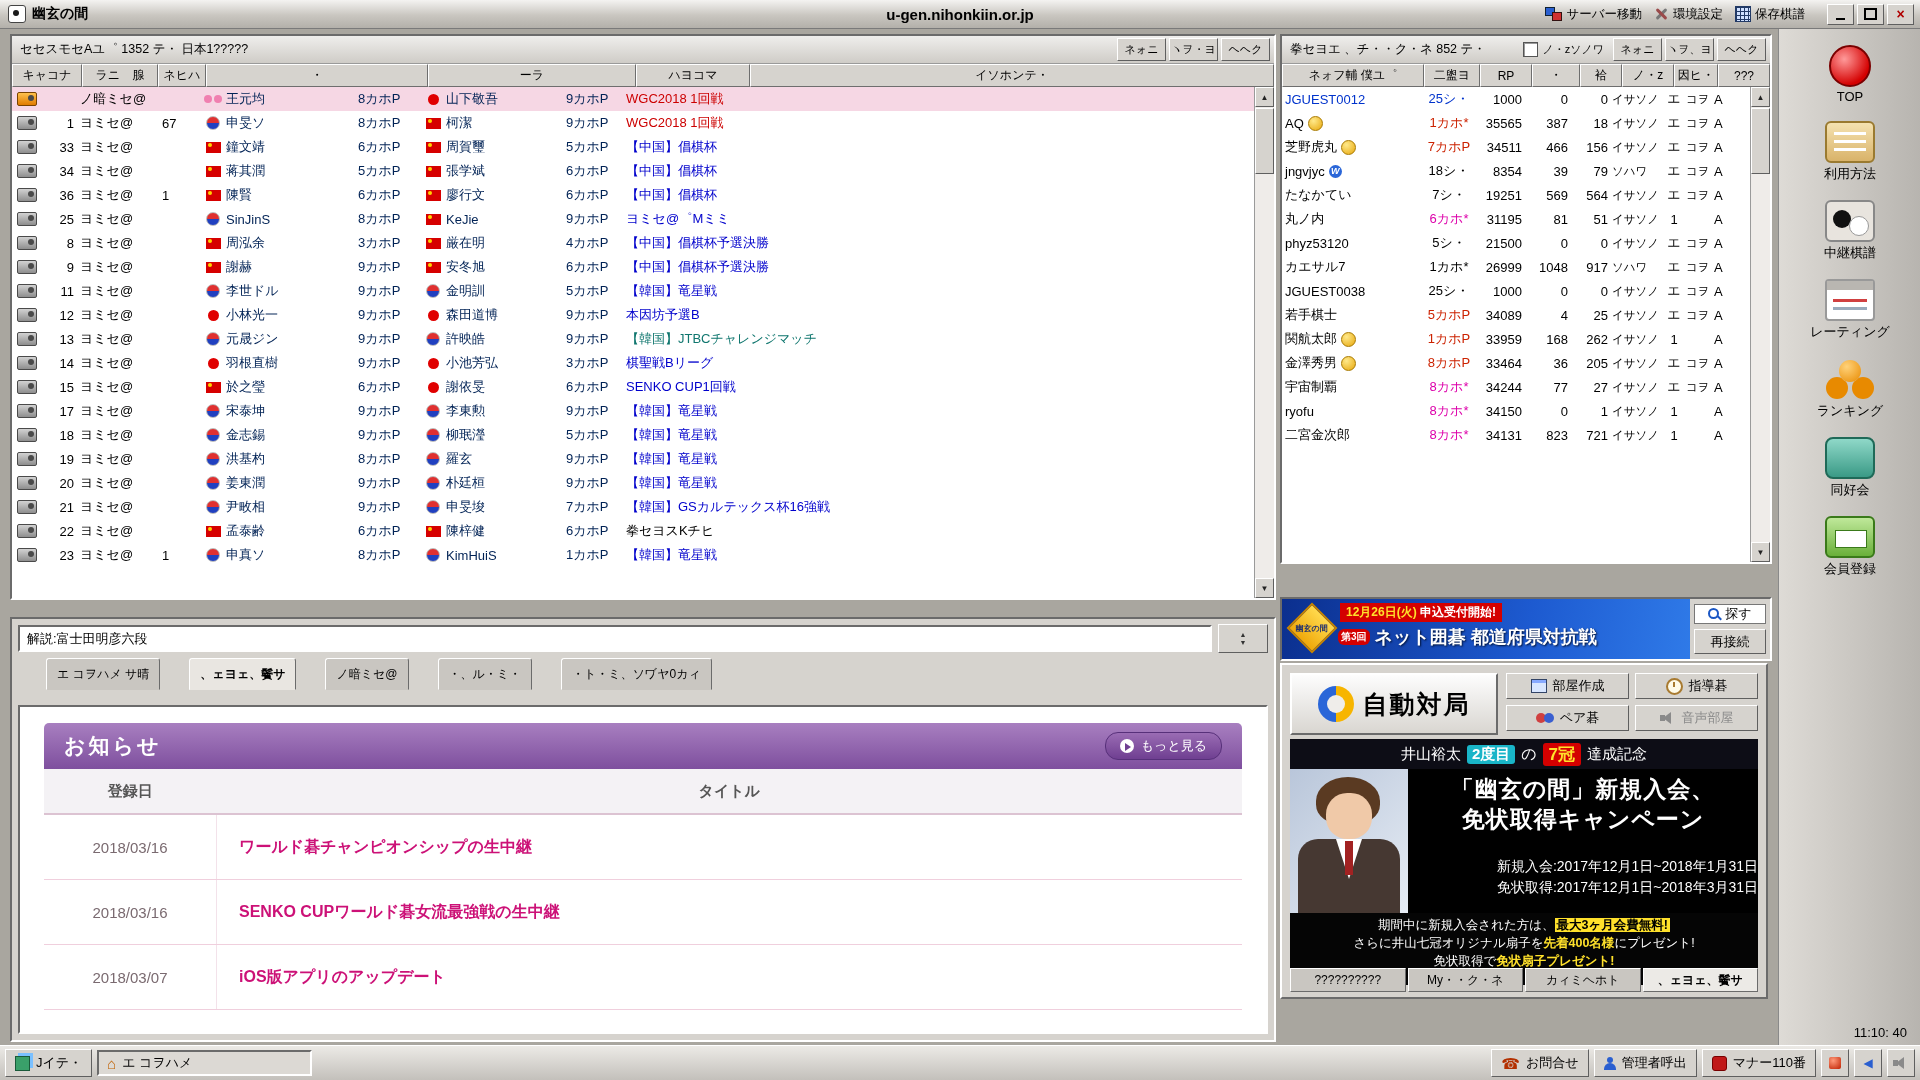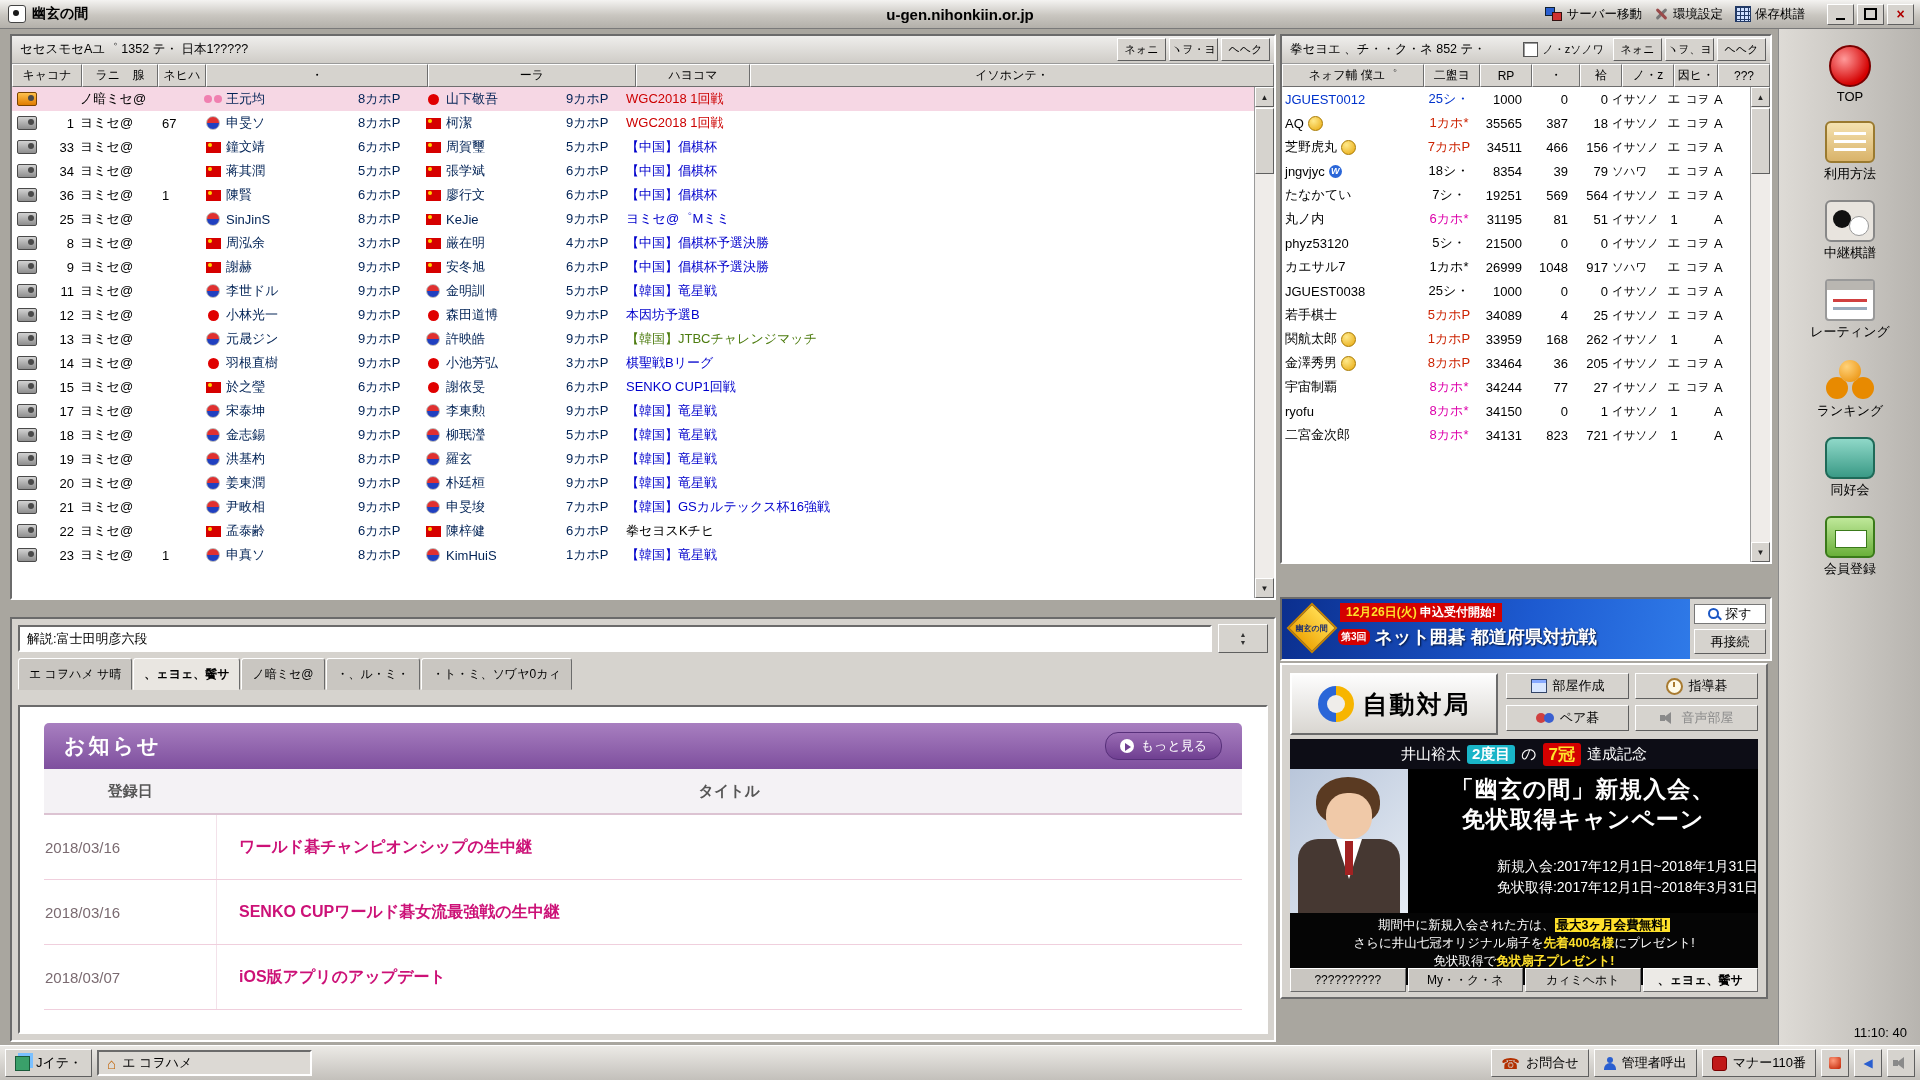--- a/index.html
+++ b/index.html
@@ -177,35 +177,35 @@
   .si.register::after{content:"";position:absolute;left:8px;top:12px;width:30px;height:16px;background:#fff;border:1px solid #3a7a1a;}
   .clock{position:absolute;right:14px;bottom:5px;font-size:13px;}
   
   #newsbox{left:10px;top:617px;width:1262px;height:421px;display:block;}
   .comm-row{display:flex;gap:6px;padding:5px 6px 3px 6px;align-items:center;}
   .comm-input{flex:1;height:23px;background:#fff;border:2px solid;border-color:#6b6b6b #ffffff #ffffff #6b6b6b;
      display:flex;align-items:center;padding:0 7px;font-size:13px;cursor:text;}
   .updown{width:48px;height:27px;display:flex;flex-direction:column;align-items:center;justify-content:center;font-size:7px;line-height:1.1;color:#333;}
   .ltabs{display:flex;gap:1px;padding:2px 6px 0 6px;height:23px;}
   .tab{padding:15px 10px;display:flex;align-items:center;background:#c9c6c1;font-size:12px;white-space:nowrap;
-     border:1px solid;border-color:#ffffff #6b6b6b transparent #ffffff;border-radius:3px 3px 0 0;cursor:pointer;}
+     border:1px solid;border-color:#ffffff #6b6b6b transparent #ffffff;border-radius:3px 3px 0 0;cursor:pointer;margin-left:28px;}
   .tab.active{background:#e9e6e1;font-weight:bold;}
   .news-area{position:absolute;left:6px;right:6px;top:62px;bottom:6px;background:#fff;
      border:2px solid;border-color:#6b6b6b #ffffff #ffffff #6b6b6b;overflow:hidden;padding:16px 24px;box-sizing:border-box;margin-top:24px;}
   .news-head{height:46px;background:linear-gradient(#a87fc0,#7e4f9e);display:flex;align-items:center;
      padding:0 20px;border-radius:5px 5px 0 0;}
   .news-title{color:#fff;font-size:21px;font-weight:bold;letter-spacing:3px;}
   .more-btn{margin-left:auto;background:linear-gradient(#9a6cb4,#6f3f91);color:#fff;border:1px solid #57307a;
      border-radius:13px;padding:4px 14px;font-size:13px;display:flex;align-items:center;gap:7px;cursor:pointer;}
   .more-icon{width:14px;height:14px;border-radius:50%;background:#fff;position:relative;flex:none;}
   .more-icon::after{content:"";position:absolute;left:5px;top:3.5px;border-left:6px solid #6f3f91;border-top:4px solid transparent;border-bottom:4px solid transparent;}
   table.news{width:100%;border-collapse:collapse;}
   table.news th{height:42px;background:#f4f2f5;color:#555;font-size:15px;font-weight:bold;border-bottom:2px solid #dcc3d2;}
   table.news td{height:62px;border-bottom:1px solid #f0cfdd;}
-  td.nd{width:170px;color:#7a6a70;font-size:15px;border-right:1px solid #f3e2ea;}
+  td.nd{width:170px;text-align:center;color:#7a6a70;font-size:15px;border-right:1px solid #f3e2ea;}
   td.nt{padding-left:22px;color:#cc1177;font-size:16px;font-weight:bold;}
   
   #statusbar{position:absolute;left:0;bottom:0;width:100%;height:35px;box-sizing:border-box;
      background:linear-gradient(#eceae6,#c3c0bb);border-top:1px solid #fff;display:flex;align-items:center;padding:0 5px;gap:5px;}
   .sb-btn{height:26px;display:flex;align-items:center;gap:6px;padding:0 9px;font-size:13px;white-space:nowrap;}
   .ic-guide{width:13px;height:13px;background:#3aa06a;border:1px solid #1a5a3a;box-shadow:3px -3px 0 #7ac0ff;flex:none;}
   .home-box{height:26px;width:215px;display:flex;align-items:center;gap:6px;padding:0 8px;box-sizing:border-box;
      border:2px solid;border-color:#6b6b6b #ffffff #ffffff #6b6b6b;background:#dcd9d4;font-size:13px;}
   .ic-home{color:#c06000;font-size:15px;line-height:1;}
   .ic-phone{color:#b33000;font-size:15px;line-height:1;}
@@ -514,21 +514,21 @@
           </span>
           <span class="gc gc-p1">元晟ジン</span>
           <span class="gc gc-r1">9カホP</span>
           <span class="gc gc-fl">
             <span class="fl kr">
               <i></i>
             </span>
           </span>
           <span class="gc gc-p2">許映皓</span>
           <span class="gc gc-r2">9カホP</span>
-          <span class="gc gc-ev" style="color:#4d7c0f">【韓国】JTBCチャレンジマッチ</span>
+          <span class="gc gc-ev" style="color:#0f766e">【韓国】JTBCチャレンジマッチ</span>
         </div>
         <div class="g-row">
           <span class="gc gc-icon">
             <i class="cam "></i>
           </span>
           <span class="gc gc-num">14</span>
           <span class="gc gc-st">ヨミセ@</span>
           <span class="gc gc-ex"></span>
           <span class="gc gc-fl">
             <span class="fl jp">

